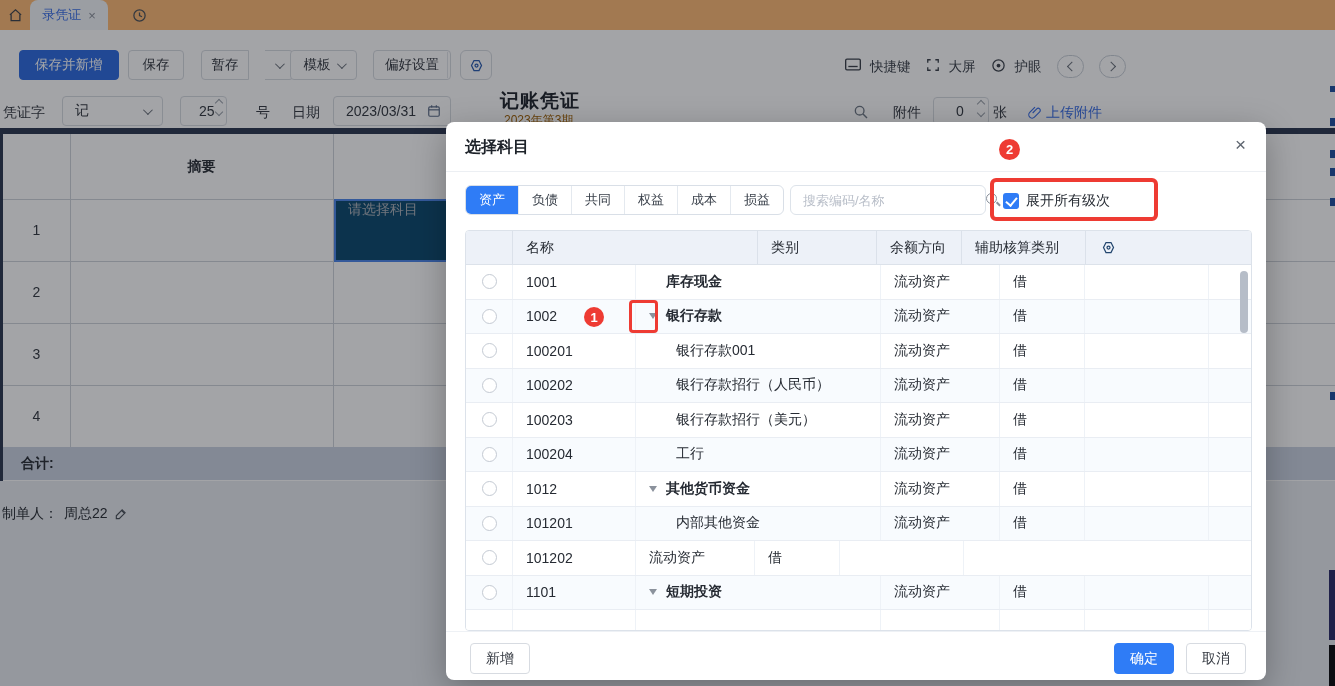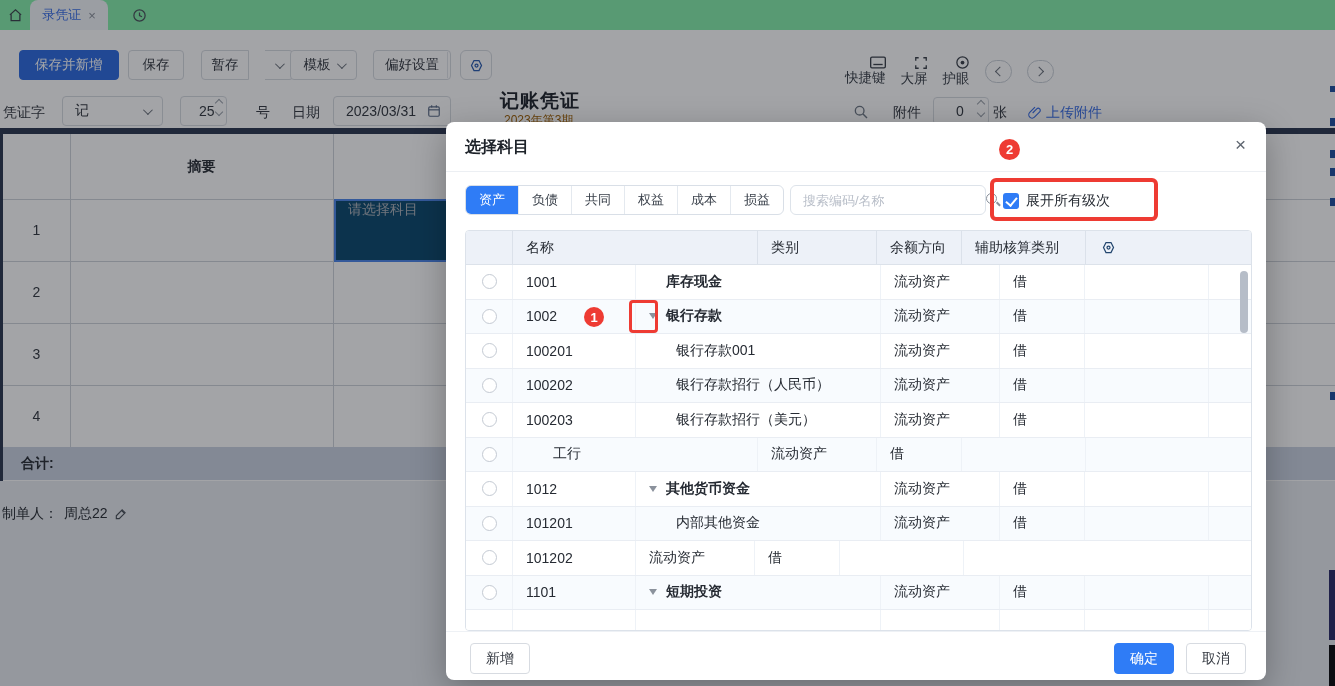--- a/index.html
+++ b/index.html
@@ -2,42 +2,42 @@
 <html><head>
 <meta charset="utf-8">
 <style>
   * { margin:0; padding:0; box-sizing:border-box; }
   html,body { width:1335px; height:686px; }
   body { font-family:"Liberation Sans","DejaVu Sans",sans-serif; color:#262b33; background:#fff; }
   .screen { position:relative; width:1335px; height:686px; overflow:hidden; background:#fff; }
 
   
   .page { position:absolute; inset:0; background:#fff; }
-  .tabbar { position:absolute; left:0; top:0; width:1335px; height:30px; background:#86efac; }
+  .tabbar { position:absolute; left:0; top:0; width:1335px; height:30px; background:#fdba74; }
   .home-tab { position:absolute; left:0; top:0; width:30px; height:30px; display:flex; align-items:center; justify-content:center; color:#3d434c; }
   .tab-active { position:absolute; left:30px; top:0; width:78px; height:30px; background:#f2f5f9; border-radius:8px 8px 0 0; display:flex; align-items:center; justify-content:center; gap:7px; }
   .tab-active .tab-label { color:#3a6fe8; font-size:13px; }
   .tab-active .tab-close { color:#8a9099; font-size:13px; line-height:1; }
   .clock-btn { position:absolute; left:124px; top:4px; width:30px; height:22px; display:flex; align-items:center; justify-content:center; color:#4b515a; }
 
   .workspace { position:absolute; left:0; top:30px; width:1335px; height:451px; background:#fff; }
   .below-area { position:absolute; left:0; top:481px; width:1335px; height:205px; background:#e9ecf0; }
 
   .btn { display:inline-flex; align-items:center; justify-content:center; height:30px; border:1px solid #d7dbe1; background:#fff; border-radius:4px; font-size:13.5px; color:#34394100; color:#343941;margin-left:16px; }
   .btn.primary { background:#2e6be0; border-color:#2e6be0; color:#fff; }
   .toolbar-btn { position:absolute; top:50px; }
   .chev { display:inline-block; width:7px; height:7px; border-right:1.6px solid #6a717b; border-bottom:1.6px solid #6a717b; transform:rotate(45deg) translateY(-2px); }
   .split { display:inline-flex; position:absolute; top:50px; }
   .split .seg1 { border-radius:4px 0 0 4px; }
   .split .seg2 { width:28px; border-left:none; border-radius:0 4px 4px 0; }
   .tb-divider { position:absolute; left:447px; top:52px; width:1px; height:26px; background:#e2e5ea; }
   .gear-btn { position:absolute; left:460px; top:50px; width:32px; height:30px; border:1px solid #d7dbe1; border-radius:6px; display:flex; align-items:center; justify-content:center; color:#2a5db0; background:#fff; }
 
   .right-tools { position:absolute; left:845px; top:55px; display:flex; align-items:center; gap:15px; font-size:13.5px; color:#3a4049; }
-  .tool-item { display:inline-flex; align-items:flex-end; gap:0;flex-direction:column; }
+  .tool-item { display:inline-flex; align-items:flex-start; gap:9px; }
   .nav-btn { width:27px; height:23px; border:1px solid #c9cfd7; border-radius:12px; display:inline-flex; align-items:center; justify-content:center; background:#fff; }
   .nav-chev { width:7px; height:7px; border-right:1.6px solid #6a717b; border-bottom:1.6px solid #6a717b; }
   .nav-chev.left { transform:rotate(135deg) translate(-1px,-1px); }
   .nav-chev.right { transform:rotate(-45deg) translate(-1px,-1px); }
 
   .vlabel { position:absolute; font-size:14px; color:#343941; }
   .field { position:absolute; height:30px; border:1px solid #d7dbe1; border-radius:4px; background:#fff; display:flex; align-items:center; font-size:14px; color:#343941; }
   .mini-steps { position:absolute; right:4px; top:3px; display:flex; flex-direction:column; gap:3px; }
   .mini-steps i { display:block; width:6px; height:6px; border-right:1.3px solid #9aa1ab; border-bottom:1.3px solid #9aa1ab; }
   .mini-steps i.up { transform:rotate(-135deg); }
@@ -403,20 +403,23 @@
             </div>
             <div class="cell c-cat">流动资产</div>
             <div class="cell c-dir">借</div>
             <div class="cell c-aux"></div>
             <div class="cell c-gear"></div>
           </div>
           <div class="trow stripe">
             <div class="cell c-radio">
               <span class="radio"></span>
             </div>
+            <div class="cell c-code">
+              <span>100204</span>
+            </div>
             <div class="cell c-name child-indent">
               <span>工行</span>
             </div>
             <div class="cell c-cat">流动资产</div>
             <div class="cell c-dir">借</div>
             <div class="cell c-aux"></div>
             <div class="cell c-gear"></div>
           </div>
           <div class="trow">
             <div class="cell c-radio">

